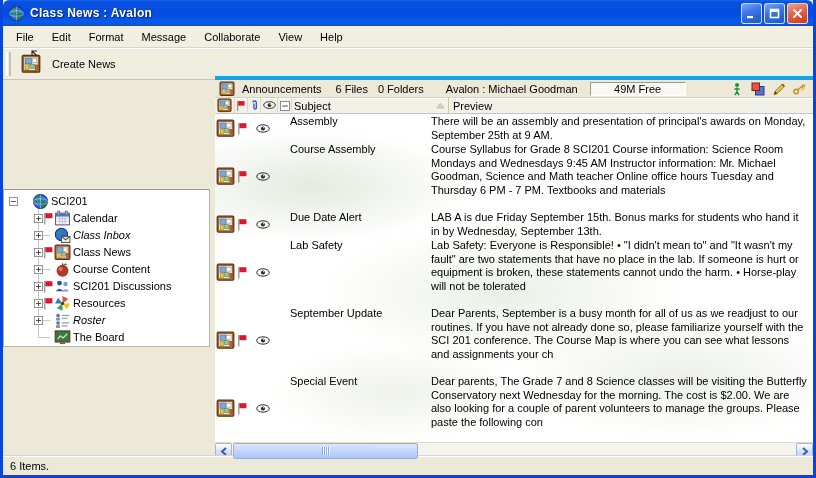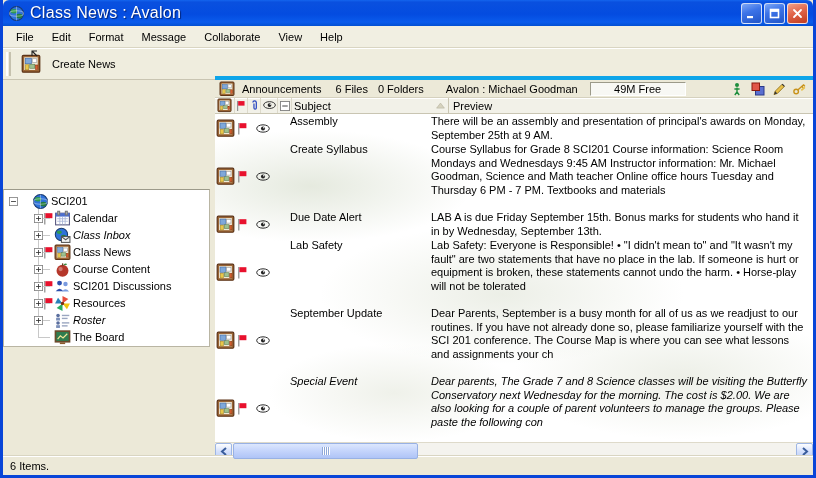--- a/index.html
+++ b/index.html
@@ -8,21 +8,21 @@
 
   .window { width:816px; height:478px; display:flex; flex-direction:column;
     border-left:3px solid var(--border-blue); border-right:3px solid var(--border-blue);
     border-bottom:3px solid var(--border-blue); background:var(--chrome); }
 
   
   .titlebar { height:26px; flex:0 0 26px; display:flex; align-items:center; padding:0 5px;
     background:linear-gradient(180deg,#1465EE 0%, #0A50DF 8%, #044CE0 55%, #0A5BEC 85%, #0350D2 100%);
     border-radius:6px 6px 0 0; }
   .title-icon { width:17px; height:17px; margin-right:5px; display:inline-flex; }
-  .title-text { color:#fff; font-weight:normal; font-size:16px; text-shadow:1px 1px 1px rgba(0,0,40,.6);
+  .title-text { color:#fff; font-weight:bold; font-size:12px; text-shadow:1px 1px 1px rgba(0,0,40,.6);
     flex:1; letter-spacing:.3px; }
   .winbtns { display:flex; gap:2px; }
   .wbtn { width:21px; height:21px; border-radius:3px; border:1px solid rgba(255,255,255,.75);
     display:inline-flex; align-items:center; justify-content:center; padding:0; cursor:default;
     background:linear-gradient(160deg,#7DA7F6 0%, #3D74E8 40%, #2155C8 100%); }
   .wbtn.close { background:linear-gradient(160deg,#F1A088 0%, #E1654A 45%, #C03C1F 100%); }
   .wbtn svg { width:13px; height:13px; }
 
   
   .menubar { height:22px; flex:0 0 22px; display:flex; align-items:center; padding-left:4px;
@@ -533,21 +533,21 @@
                 </svg>
               </span>
               <span class="m-eye">
                 <svg viewBox="0 0 16 10">
                   <ellipse cx="8" cy="5" rx="7.2" ry="4.2" fill="none" stroke="#222" stroke-width="1.1"></ellipse>
                   <circle cx="8" cy="5" r="2.3" fill="#222"></circle>
                   <circle cx="8.9" cy="4.1" r=".8" fill="#fff"></circle>
                 </svg>
               </span>
             </span>
-            <span class="m-subject">Create Syllabus</span>
+            <span class="m-subject">Course Assembly</span>
             <span class="m-preview">Course Syllabus for Grade 8 SCI201  Course information: Science Room Mondays and Wednesdays 9:45 AM  Instructor information: Mr. Michael Goodman, Science and Math teacher Online office hours Tuesday and Thursday 6 PM - 7 PM. Textbooks and materials</span>
           </div>
           <div class="msg-row" style="min-height: 27.5px;">
             <span class="m-icons">
               <span class="m-type">
                 <svg viewBox="0 0 16 16">
                   <rect x="1" y="1" width="14" height="13.5" rx="1" fill="#9A6434" stroke="#5C3317"></rect>
                   <rect x="2.6" y="2.6" width="10.8" height="10.2" fill="#EFEAD8"></rect>
                   <rect x="3.4" y="3.4" width="5" height="4.4" fill="#7FA8D9" stroke="#3C68A8" stroke-width=".5"></rect>
                   <rect x="9" y="3.8" width="3.6" height="3" fill="#FFF" stroke="#999" stroke-width=".5"></rect>
@@ -626,21 +626,21 @@
                 <svg viewBox="0 0 16 10">
                   <ellipse cx="8" cy="5" rx="7.2" ry="4.2" fill="none" stroke="#222" stroke-width="1.1"></ellipse>
                   <circle cx="8" cy="5" r="2.3" fill="#222"></circle>
                   <circle cx="8.9" cy="4.1" r=".8" fill="#fff"></circle>
                 </svg>
               </span>
             </span>
             <span class="m-subject">September Update</span>
             <span class="m-preview">Dear Parents,  September is a busy month for all of us as we readjust to our routines.  If you have not already done so, please familiarize yourself with the SCI 201 conference. The Course Map is where you can see what lessons and assignments your ch</span>
           </div>
-          <div class="msg-row" style="min-height: 68px; font-style: italic;">
+          <div class="msg-row" style="min-height: 68px;">
             <span class="m-icons">
               <span class="m-type">
                 <svg viewBox="0 0 16 16">
                   <rect x="1" y="1" width="14" height="13.5" rx="1" fill="#9A6434" stroke="#5C3317"></rect>
                   <rect x="2.6" y="2.6" width="10.8" height="10.2" fill="#EFEAD8"></rect>
                   <rect x="3.4" y="3.4" width="5" height="4.4" fill="#7FA8D9" stroke="#3C68A8" stroke-width=".5"></rect>
                   <rect x="9" y="3.8" width="3.6" height="3" fill="#FFF" stroke="#999" stroke-width=".5"></rect>
                   <rect x="3.6" y="8.6" width="2.6" height="4" fill="#E8C84A" stroke="#A8882A" stroke-width=".5"></rect>
                   <rect x="7" y="8.2" width="4" height="3.2" fill="#9FC08F" stroke="#5F8050" stroke-width=".5"></rect>
                   <rect x="11.6" y="8.8" width="1.8" height="3.6" fill="#D86030" stroke="#903810" stroke-width=".5"></rect>

